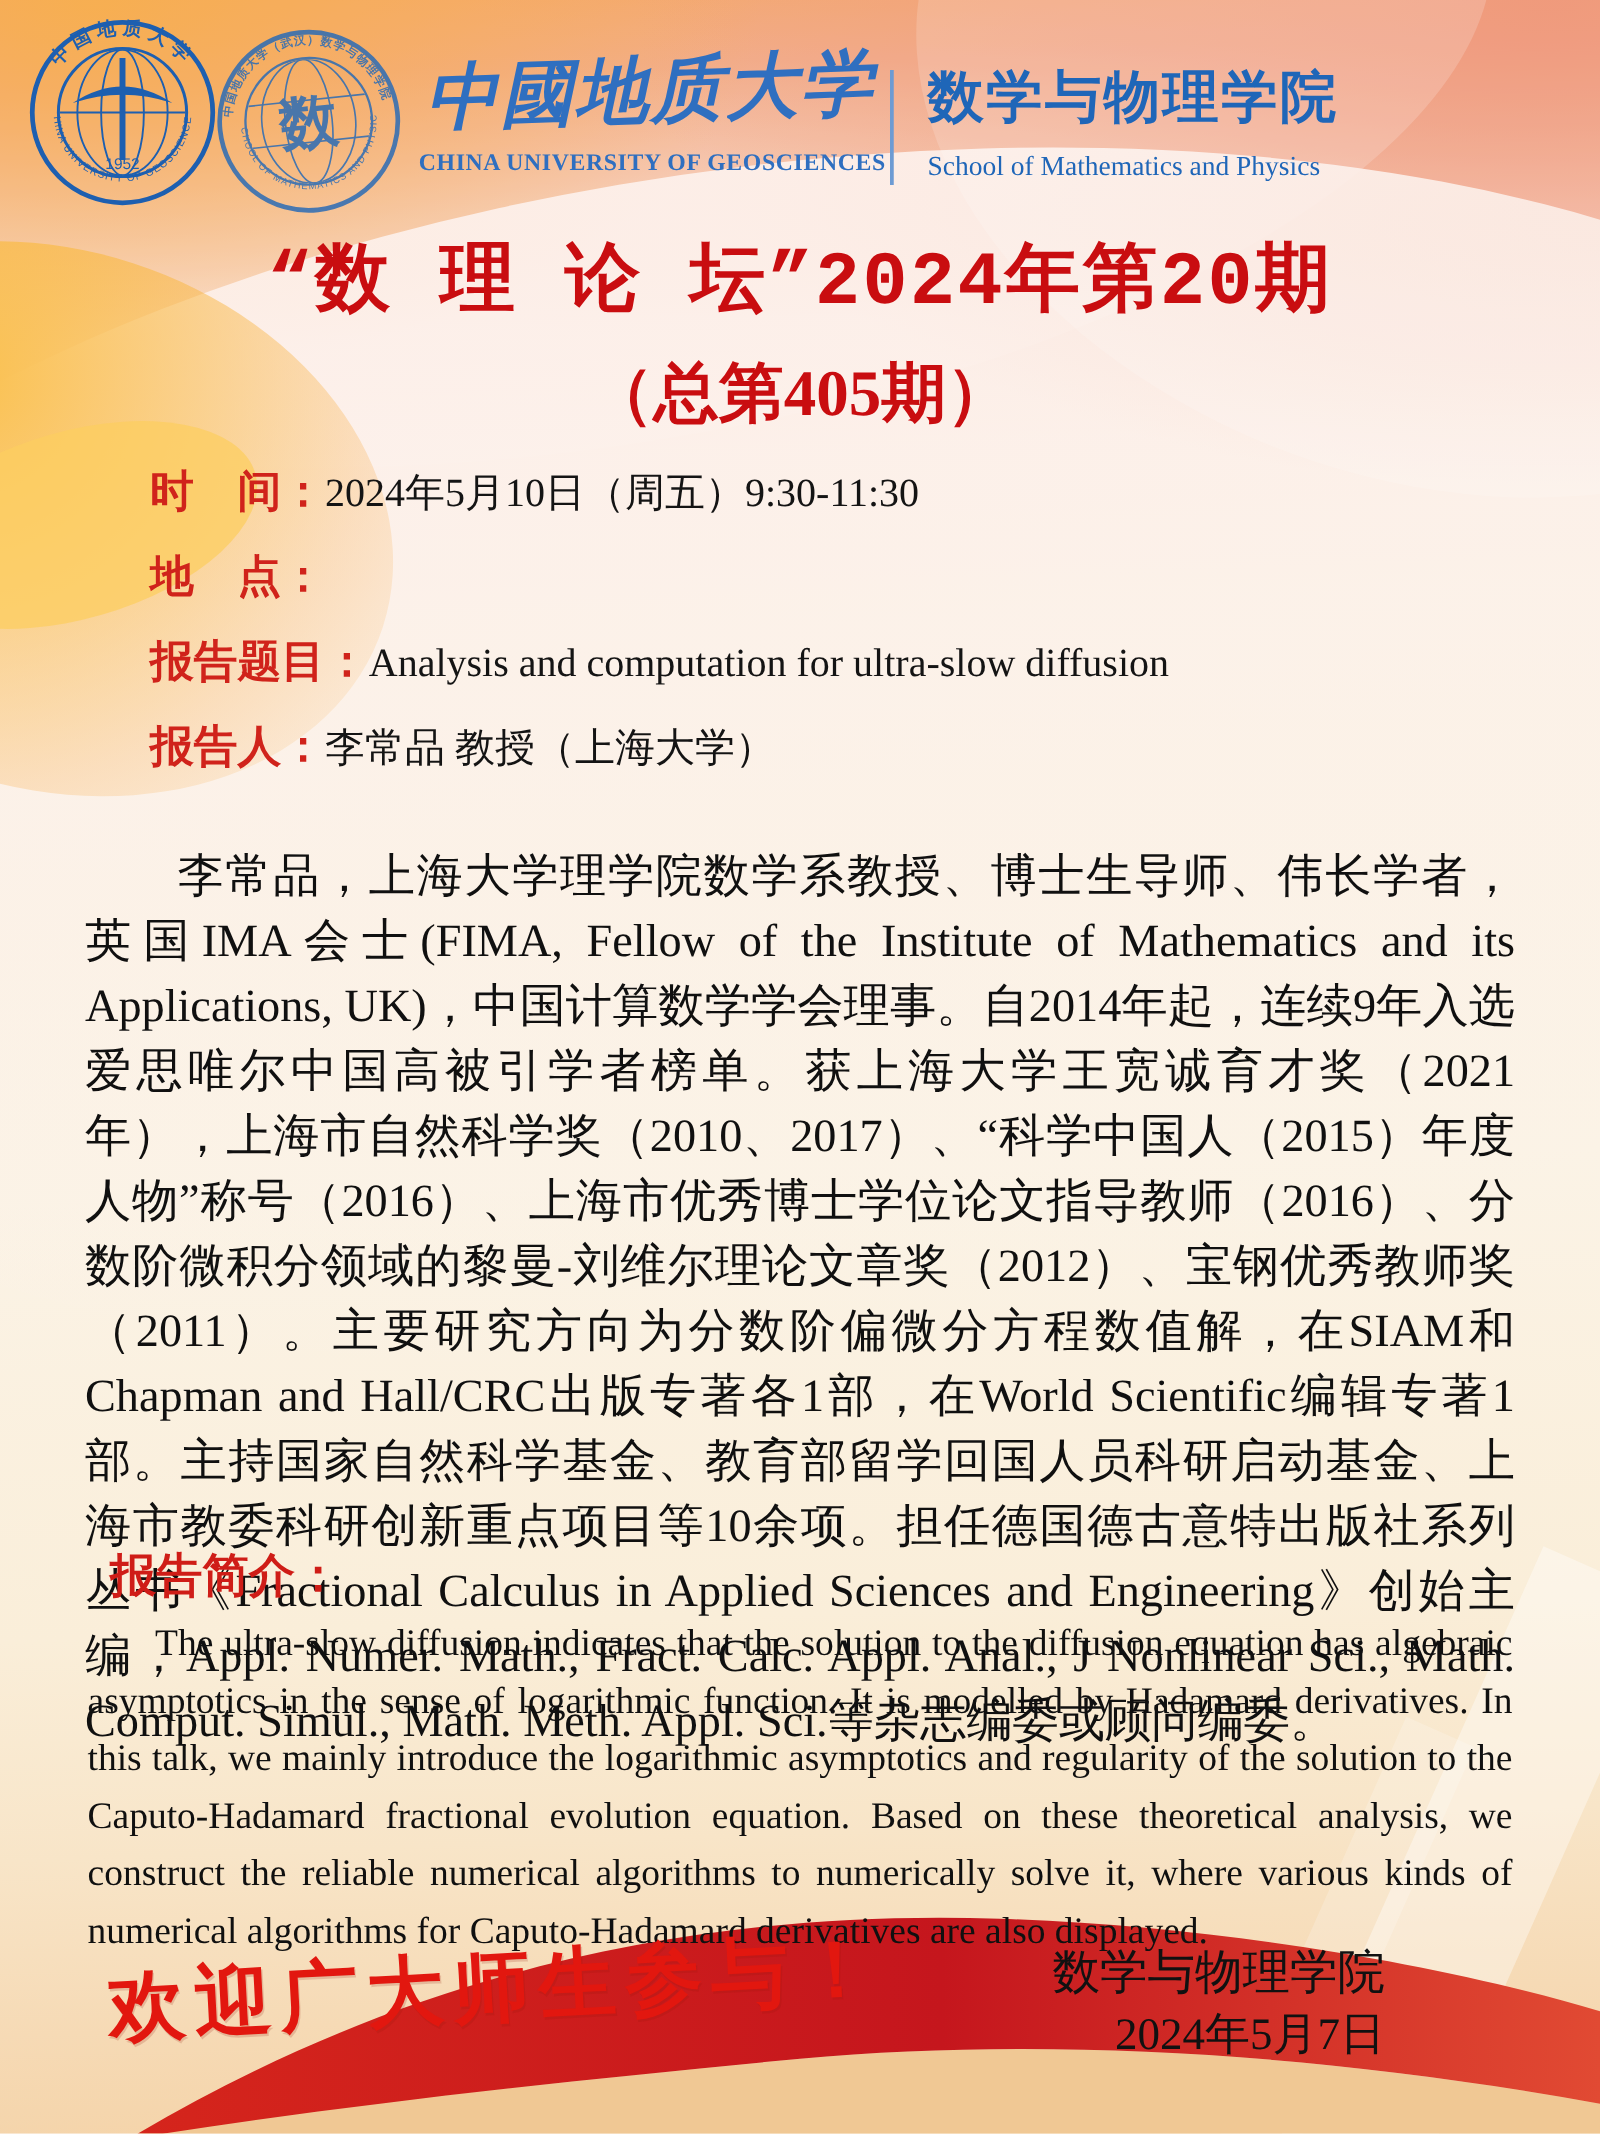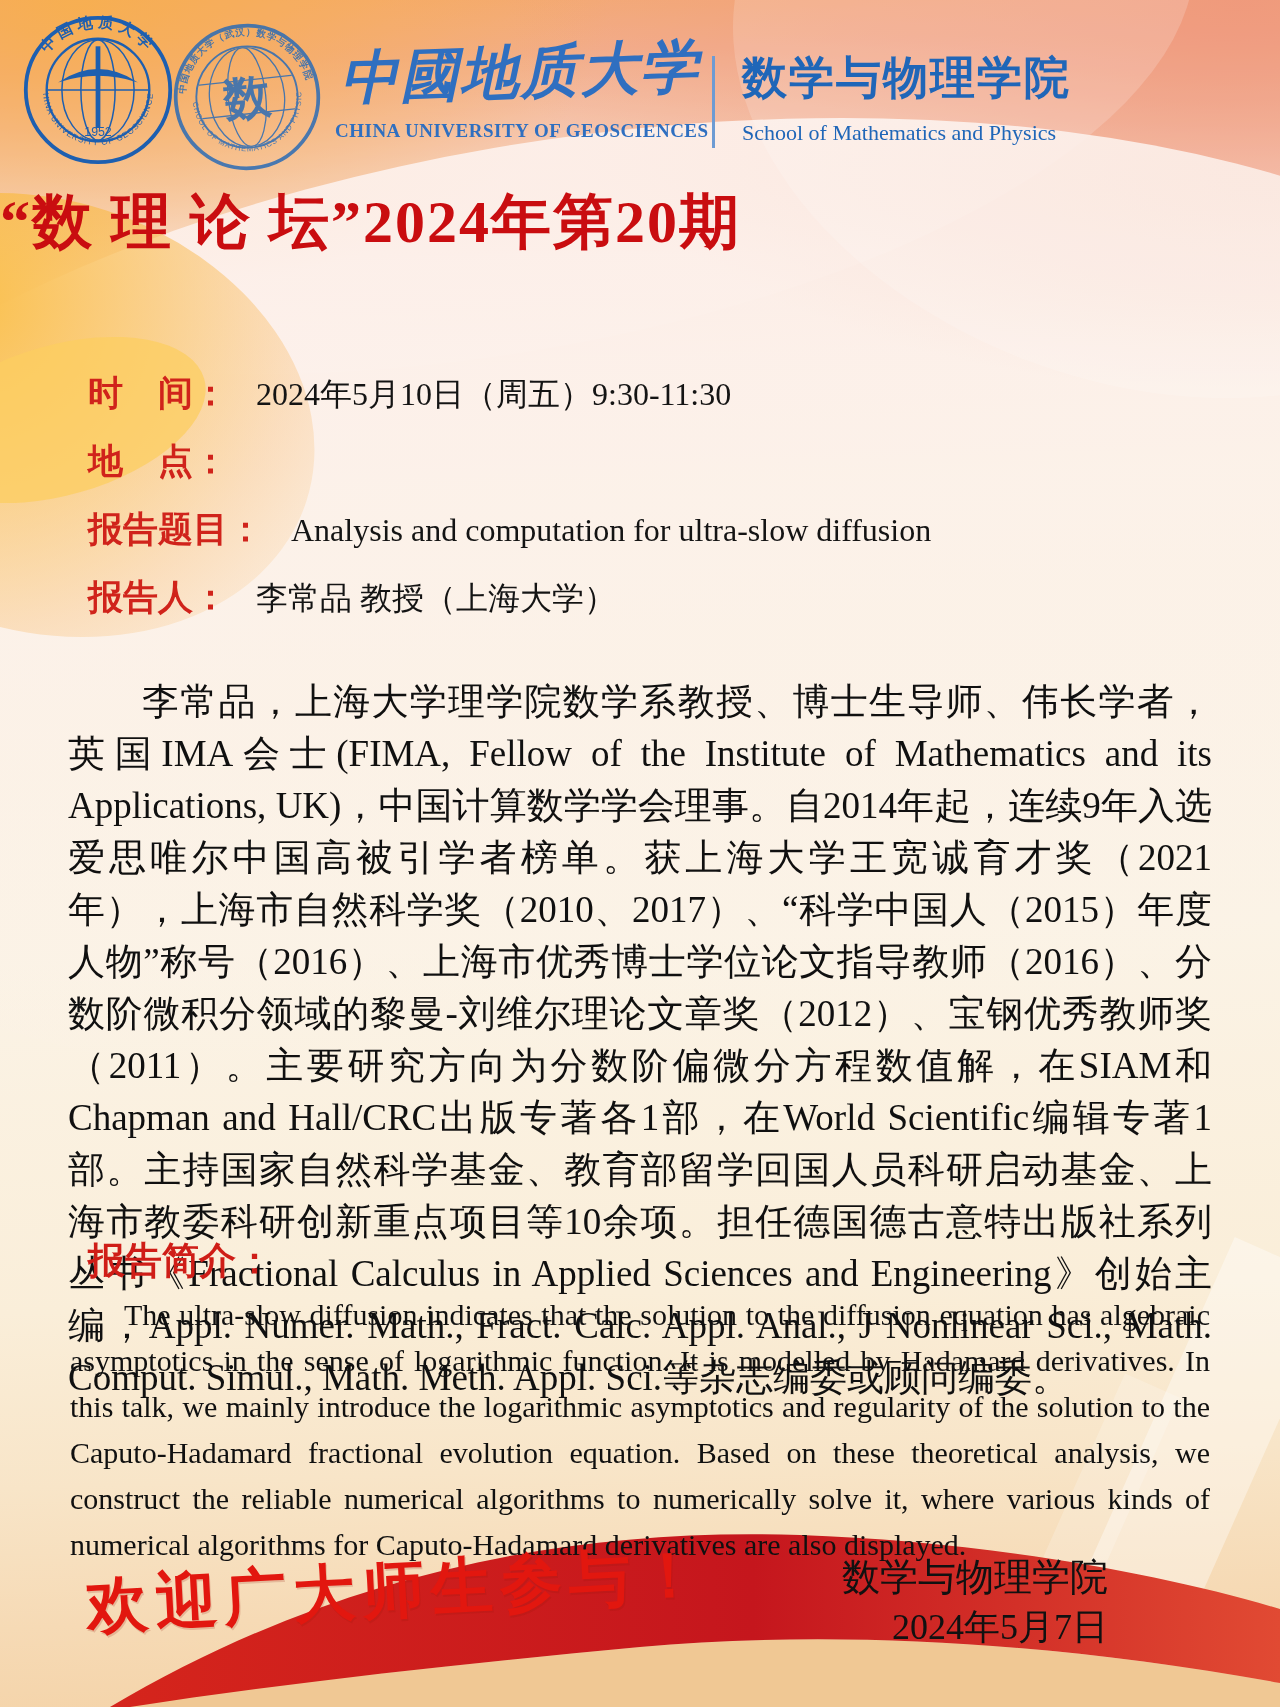--- a/index.html
+++ b/index.html
@@ -41,29 +41,29 @@
   .univ-cn{font-family:"Liberation Serif",serif;font-style:italic;font-weight:bold;
     font-size:58px;letter-spacing:2px;transform:rotate(-2deg);white-space:nowrap;}
   .univ-en{margin-top:8px;font-family:"Liberation Serif",serif;font-weight:bold;
     font-size:19px;letter-spacing:.5px;white-space:nowrap;}
   .hdr-divider{position:absolute;left:712px;top:56px;width:3px;height:92px;background:#6d9bd3;}
   .school-block{position:absolute;left:742px;top:48px;color:#1f66b8;}
   .school-cn{font-size:45px;font-weight:bold;letter-spacing:2px;white-space:nowrap;}
   .school-en{margin-top:12px;font-family:"Liberation Serif",serif;font-size:22px;white-space:nowrap;}
 
   
-  .title1{position:absolute;top:182px;left:0;width:100%;text-align:left;
-    font-family:Liberation Serif, serif;font-weight:bold;font-size:60px;
+  .title1{position:absolute;top:182px;left:0;width:100%;text-align:center;
+    font-family:Liberation Mono, monospace;font-weight:bold;font-size:60px;
     color:#c90d10;letter-spacing:2px;}
   .title2{position:absolute;top:280px;left:0;width:100%;text-align:center;
     font-family:"Liberation Serif",serif;font-weight:bold;font-size:52px;color:#c90d10;}
 
   
   .info{position:absolute;top:370px;left:88px;right:50px;}
-  .info-row{display:flex;align-items:baseline;gap:28px;margin-bottom:21px;}
+  .info-row{display:flex;align-items:baseline;gap:0;margin-bottom:21px;margin-left:32px;}
   .info-label{color:#d0231b;font-weight:bold;font-size:35px;white-space:pre;
     font-family:"Liberation Serif",serif;}
   .info-value{color:#141414;font-size:32px;font-family:"Liberation Serif",serif;white-space:nowrap;}
 
   .sec-heading{position:absolute;left:88px;color:#cf1d17;font-weight:bold;font-size:37px;
     font-family:"Liberation Serif",serif;}
   .bio-heading{top:614px;}
   .bio-text{position:absolute;top:676px;left:68px;right:68px;color:#101010;
     font-size:37px;line-height:52px;text-align:justify;text-indent:2em;
     font-family:"Liberation Serif",serif;}
@@ -164,20 +164,21 @@
       <div class="univ-cn">中國地质大学</div>
       <div class="univ-en">CHINA UNIVERSITY OF GEOSCIENCES</div>
     </div>
     <div class="hdr-divider"></div>
     <div class="school-block">
       <div class="school-cn">数学与物理学院</div>
       <div class="school-en">School of Mathematics and Physics</div>
     </div>
 
     <div class="title1">“数 理 论 坛”2024年第20期</div>
+    <div class="title2">（总第405期）</div>
 
     <div class="info">
       <div class="info-row">
         <span class="info-label">时　间：</span>
         <span class="info-value">2024年5月10日（周五）9:30-11:30</span>
       </div>
       <div class="info-row">
         <span class="info-label">地　点：</span>
       </div>
       <div class="info-row">

